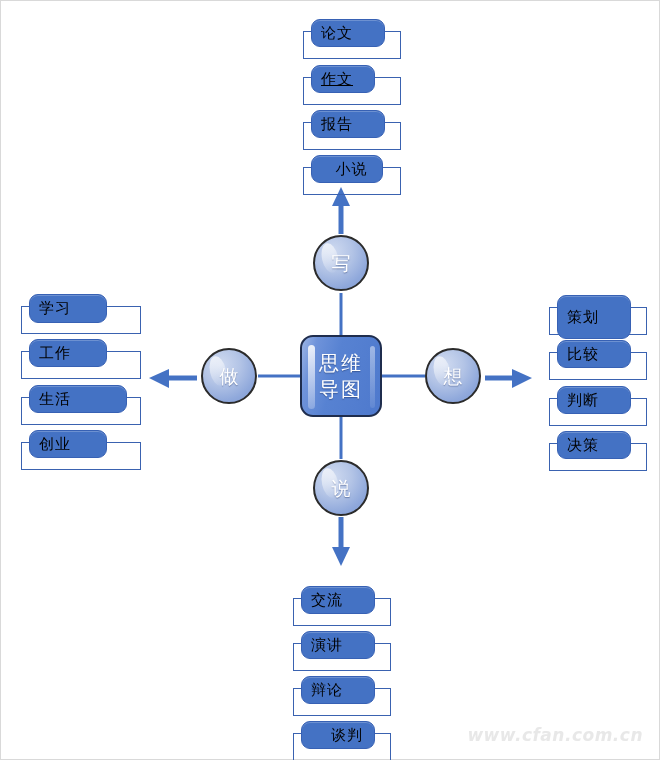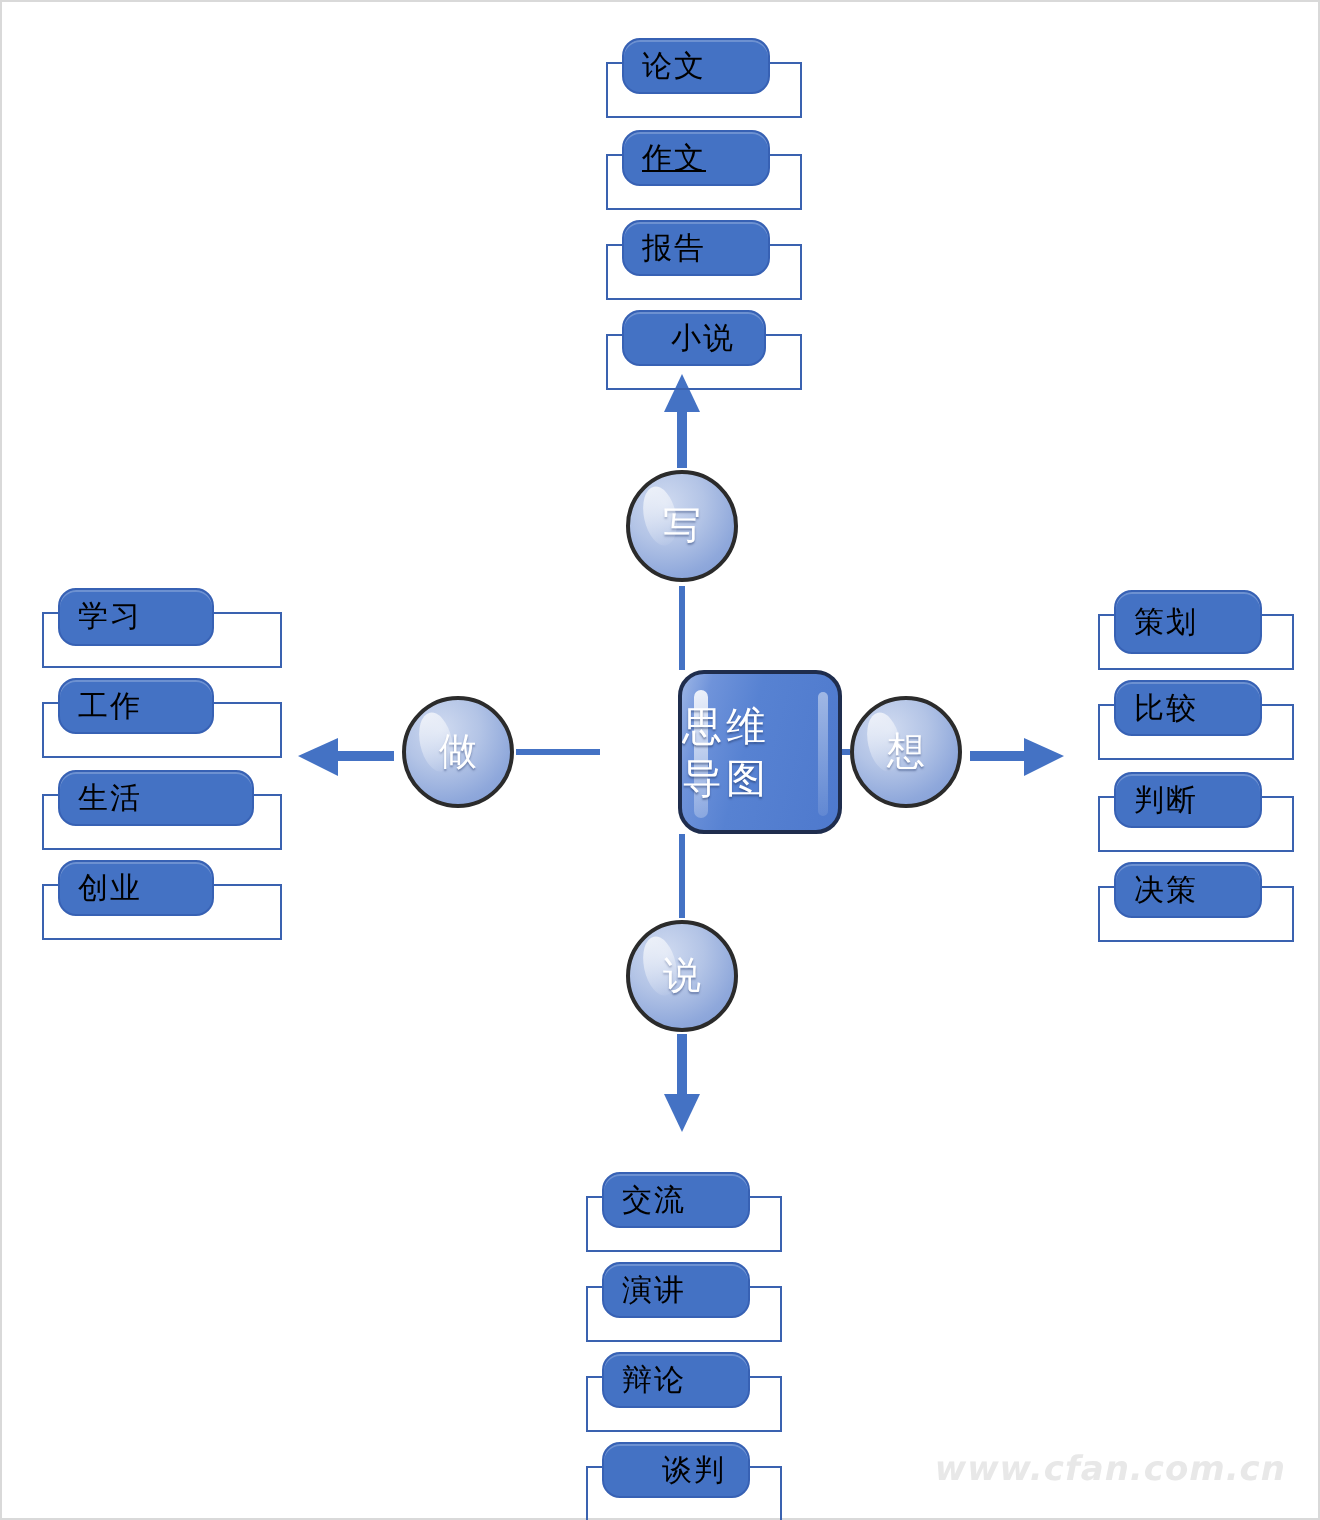--- a/index.html
+++ b/index.html
@@ -78,23 +78,22 @@
   
   .center{
     position:absolute;
     left:299px;top:334px;
     width:82px;height:82px;
     border-radius:13px;
     border:2px solid #1f2d4d;
     box-sizing:border-box;
     background:linear-gradient(105deg,#9db6e6 0%,#6f93da 16%,#5782d2 42%,#4e79cd 100%);
     display:flex;flex-direction:column;
-    justify-content:center;
+    align-items:center;justify-content:center;
     overflow:hidden;
-    margin-left:39px;
   }
   .center::before{
     content:"";
     position:absolute;
     left:6px;top:8px;
     width:7px;height:64px;
     border-radius:4px;
     background:linear-gradient(180deg,rgba(255,255,255,.85),rgba(255,255,255,.25));
   }
   .center::after{
@@ -161,21 +160,21 @@
   </svg>
 
   <div class="leaf" style="left:302px;top:10px;">
     <div class="frame" style="left:0;top:20px;width:98px;height:28px;"></div>
     <div class="pill" style="left:8px;top:8px;width:74px;height:28px;">
       <span>论文</span>
     </div>
   </div>
   <div class="leaf" style="left:302px;top:56px;">
     <div class="frame" style="left:0;top:20px;width:98px;height:28px;"></div>
-    <div class="pill" style="left:8px;top:8px;width:74px;height:28px;text-decoration:underline;">
+    <div class="pill" style="left:8px;top:8px;width:64px;height:28px;text-decoration:underline;">
       <span>作文</span>
     </div>
   </div>
   <div class="leaf" style="left:302px;top:101px;">
     <div class="frame" style="left:0;top:20px;width:98px;height:28px;"></div>
     <div class="pill" style="left:8px;top:8px;width:74px;height:28px;">
       <span>报告</span>
     </div>
   </div>
   <div class="leaf" style="left:302px;top:146px;">
@@ -205,21 +204,21 @@
   </div>
   <div class="leaf" style="left:20px;top:421px;">
     <div class="frame" style="left:0;top:20px;width:120px;height:28px;"></div>
     <div class="pill" style="left:8px;top:8px;width:78px;height:28px;">
       <span>创业</span>
     </div>
   </div>
 
   <div class="leaf" style="left:548px;top:286px;">
     <div class="frame" style="left:0;top:20px;width:98px;height:28px;"></div>
-    <div class="pill" style="left:8px;top:8px;width:74px;height:32px;">
+    <div class="pill" style="left:8px;top:8px;width:74px;height:44px;">
       <span>策划</span>
     </div>
   </div>
   <div class="leaf" style="left:548px;top:331px;">
     <div class="frame" style="left:0;top:20px;width:98px;height:28px;"></div>
     <div class="pill" style="left:8px;top:8px;width:74px;height:28px;">
       <span>比较</span>
     </div>
   </div>
   <div class="leaf" style="left:548px;top:377px;">

